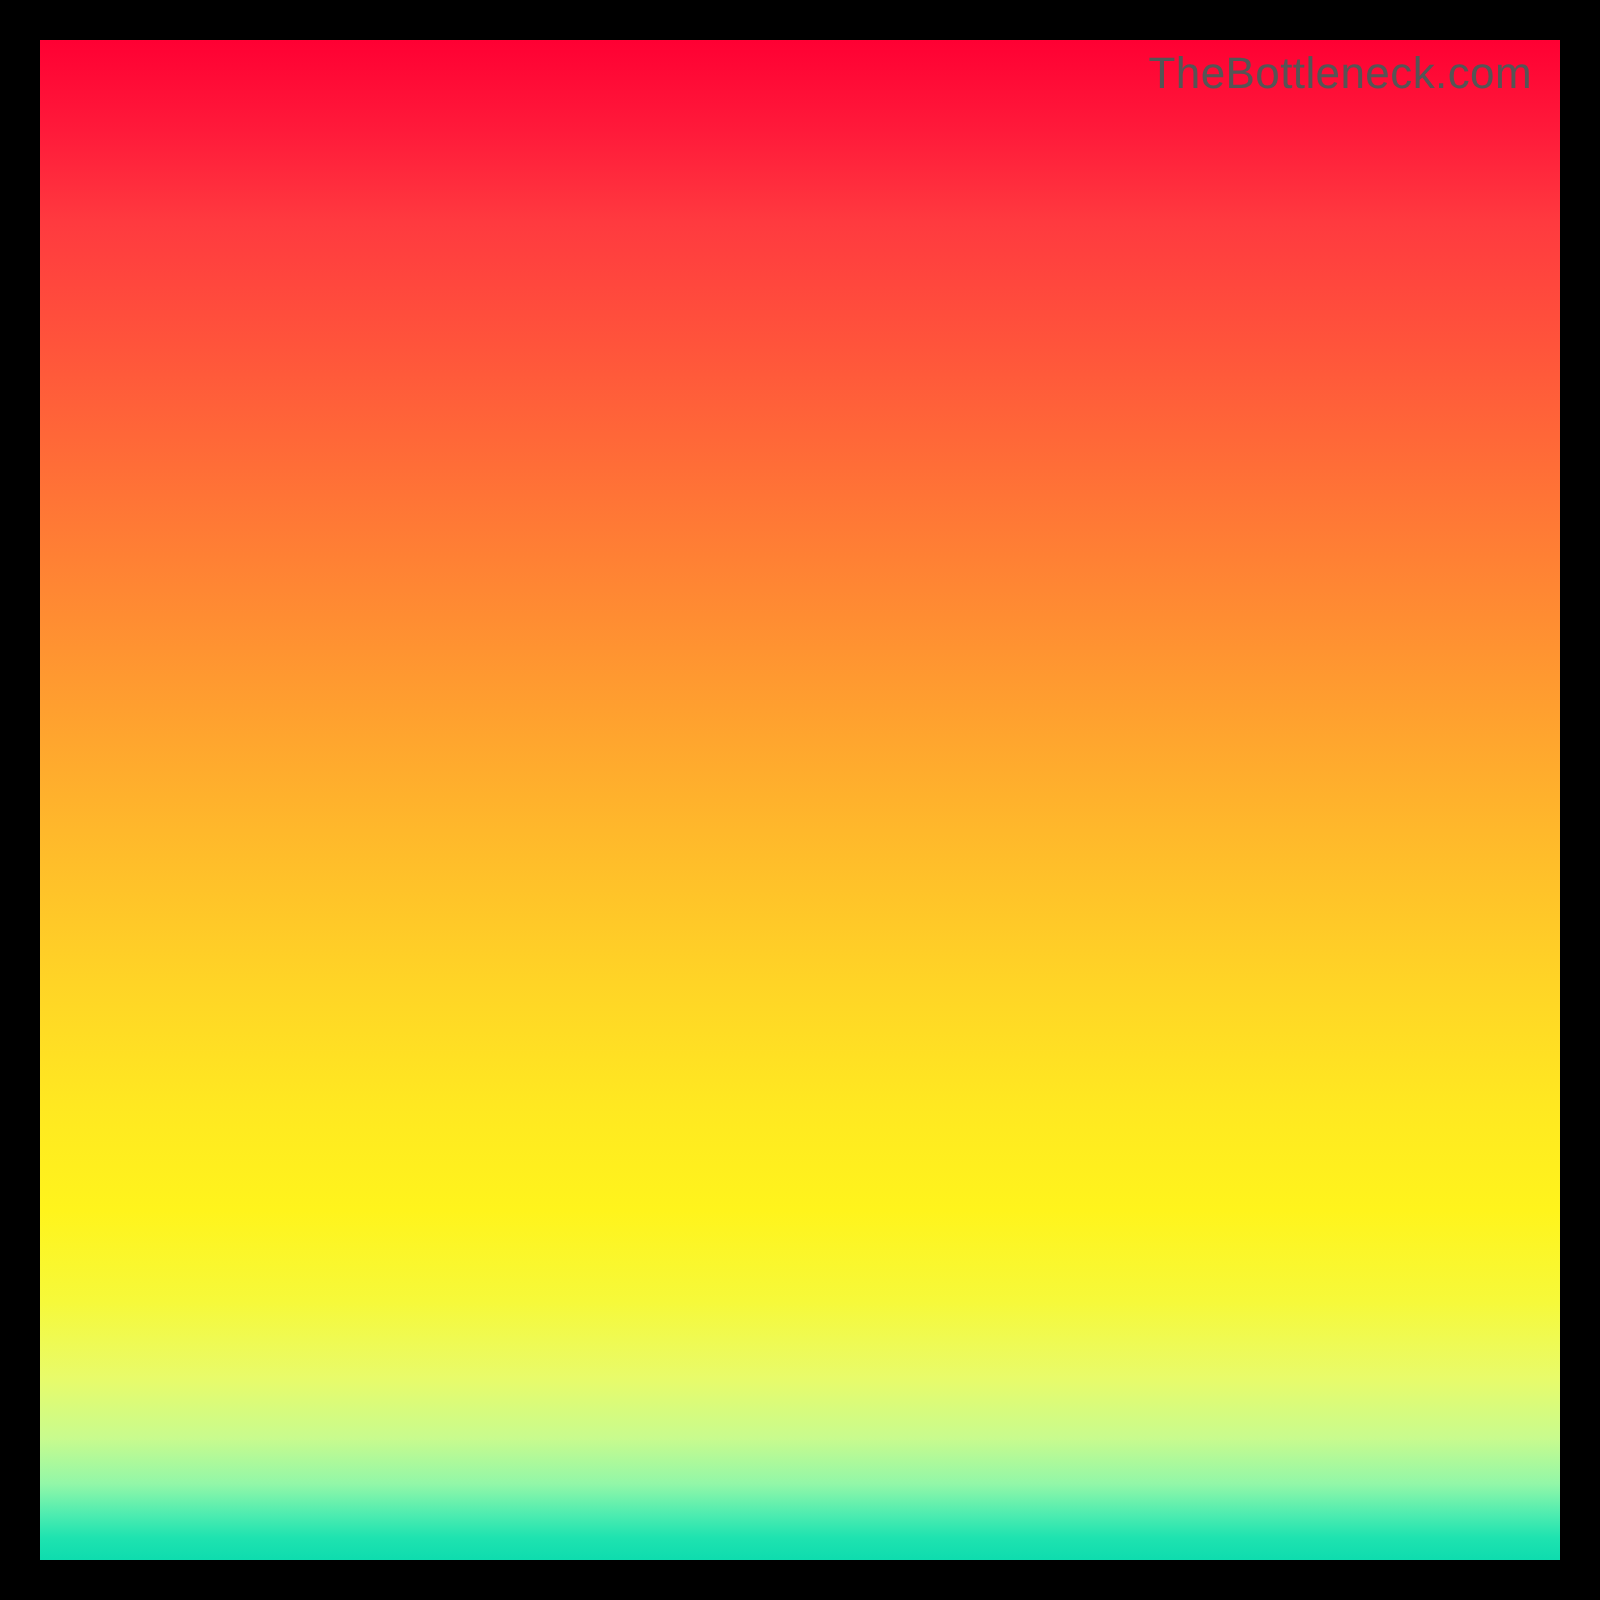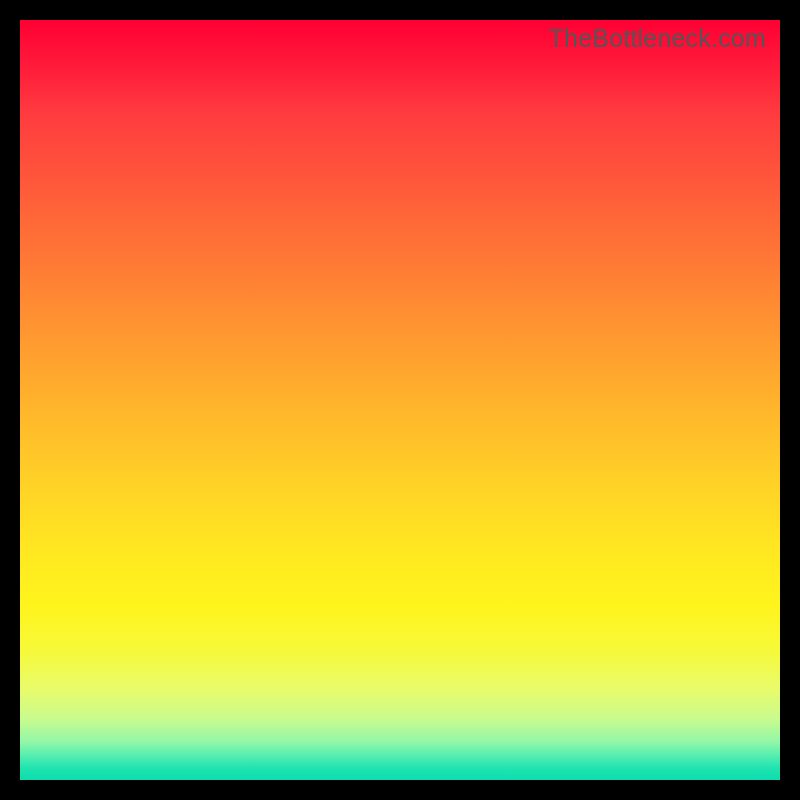--- a/index.html
+++ b/index.html
@@ -45,21 +45,21 @@
       #4eecb0 97%,
       #1fe3b0 98.5%,
       #0edcae 100%
     );
   }
   .watermark {
     position: absolute;
     top: 4px;
     right: 14px;
     color: #555;
-    font-size: 25px;
+    font-size: 22px;
     letter-spacing: 0.2px;
     user-select: none;
     pointer-events: none;
   }
   svg { display: block; }
 </style>
 </head>
 <body>
 
 <div class="frame">

